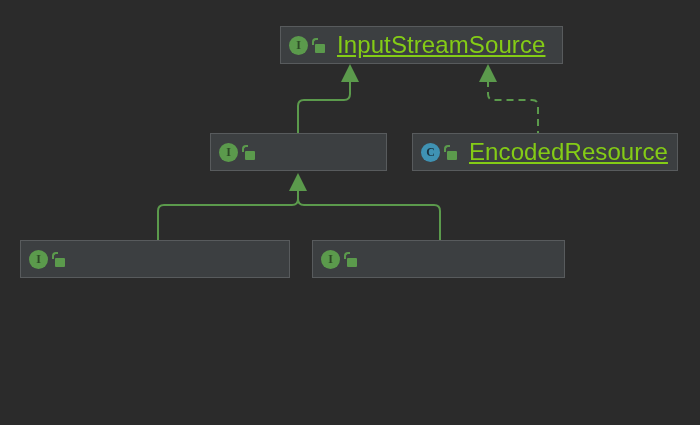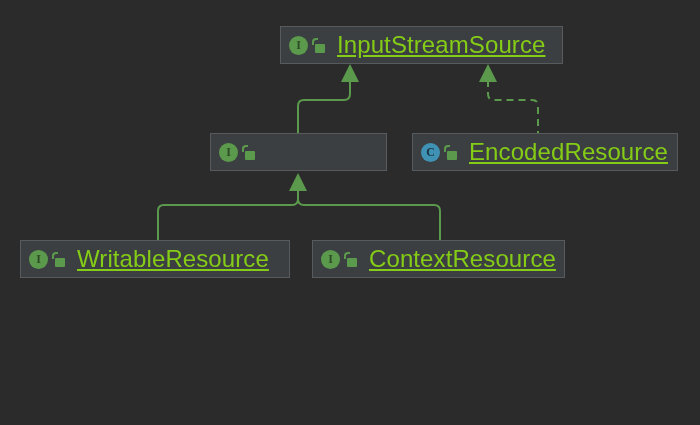--- a/index.html
+++ b/index.html
@@ -150,27 +150,25 @@
   </div>
 
   <div class="node" style="left:20px; top:240px; width:270px;">
     <span class="node-icons">
       <span class="type-icon interface">I</span>
       <span class="lock-icon">
         <span class="shackle"></span>
           <span class="body"></span>
       </span>
     </span>
-    <span class="node-label">WritableResource</span>
   </div>
 
   <div class="node" style="left:312px; top:240px; width:253px;">
     <span class="node-icons">
       <span class="type-icon interface">I</span>
       <span class="lock-icon">
         <span class="shackle"></span>
           <span class="body"></span>
       </span>
     </span>
-    <span class="node-label">ContextResource</span>
   </div>
 
 </div>
 
 </body></html>

